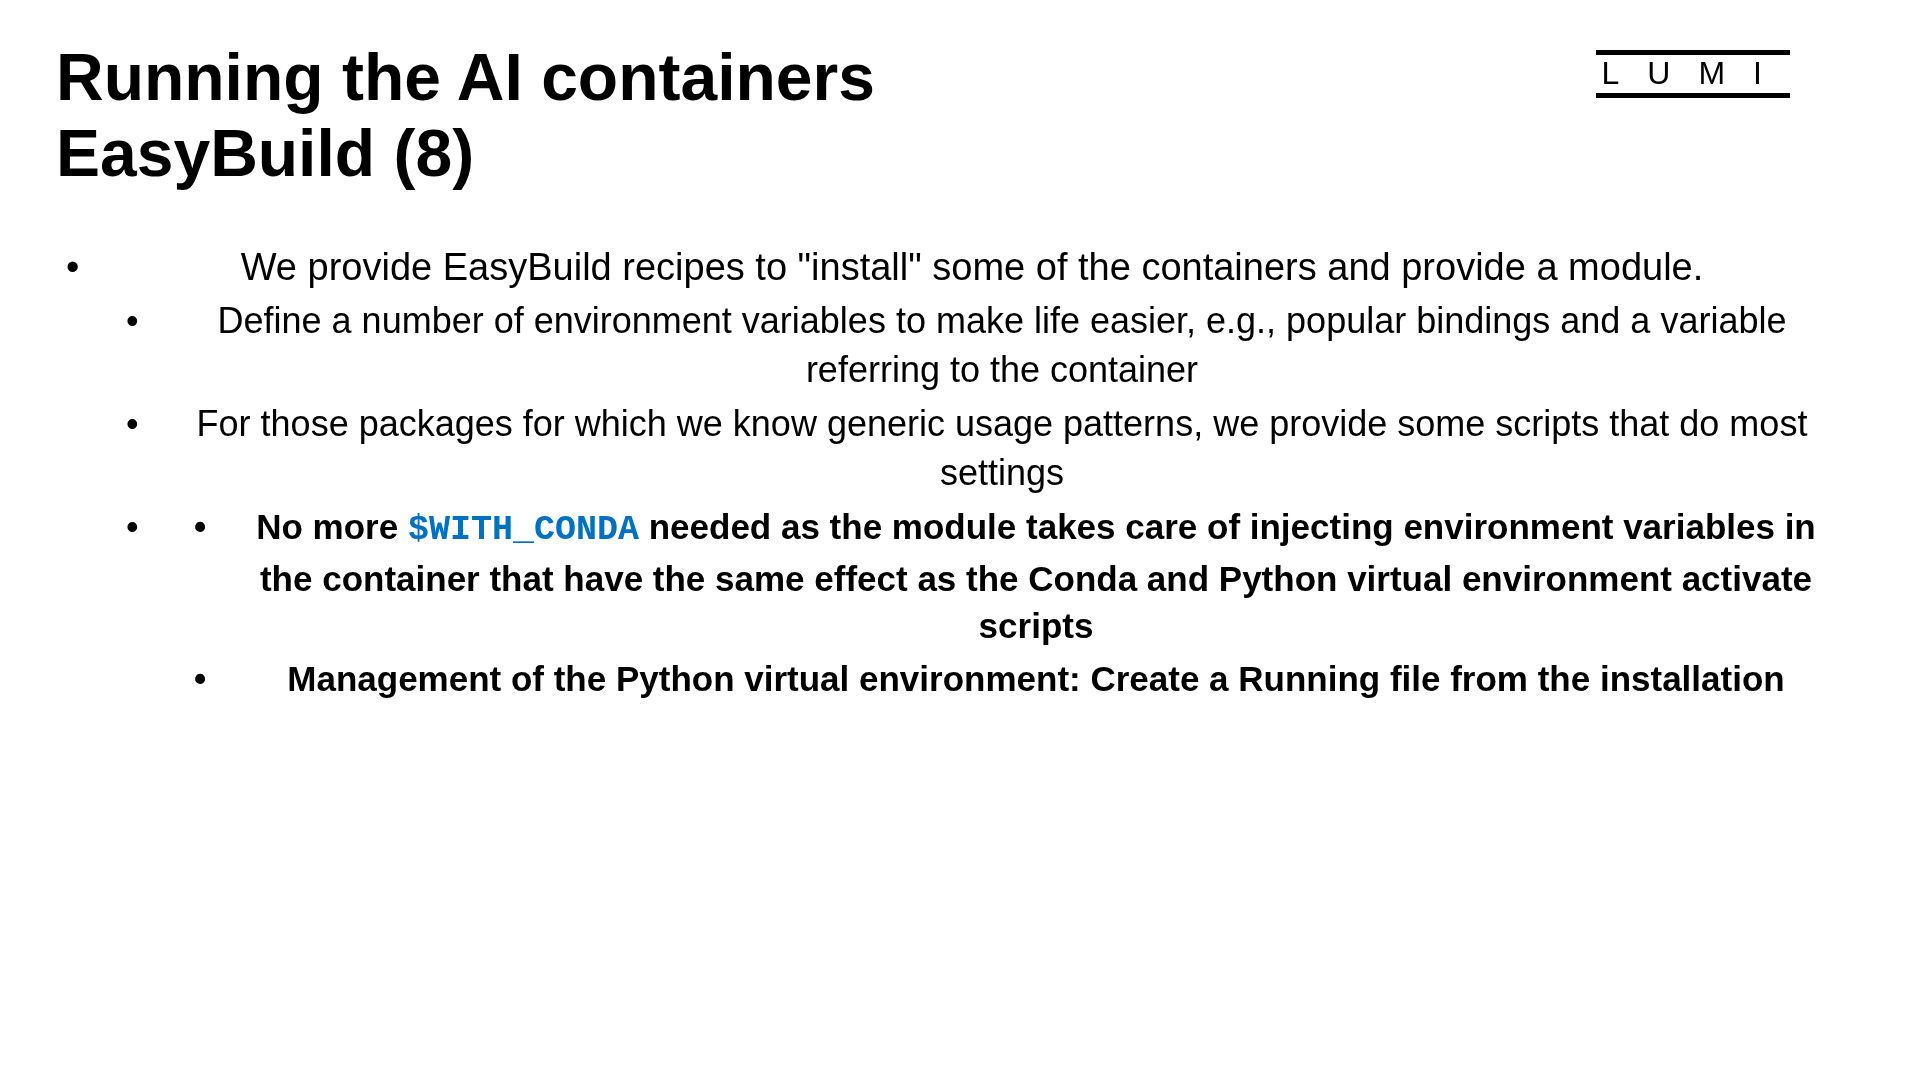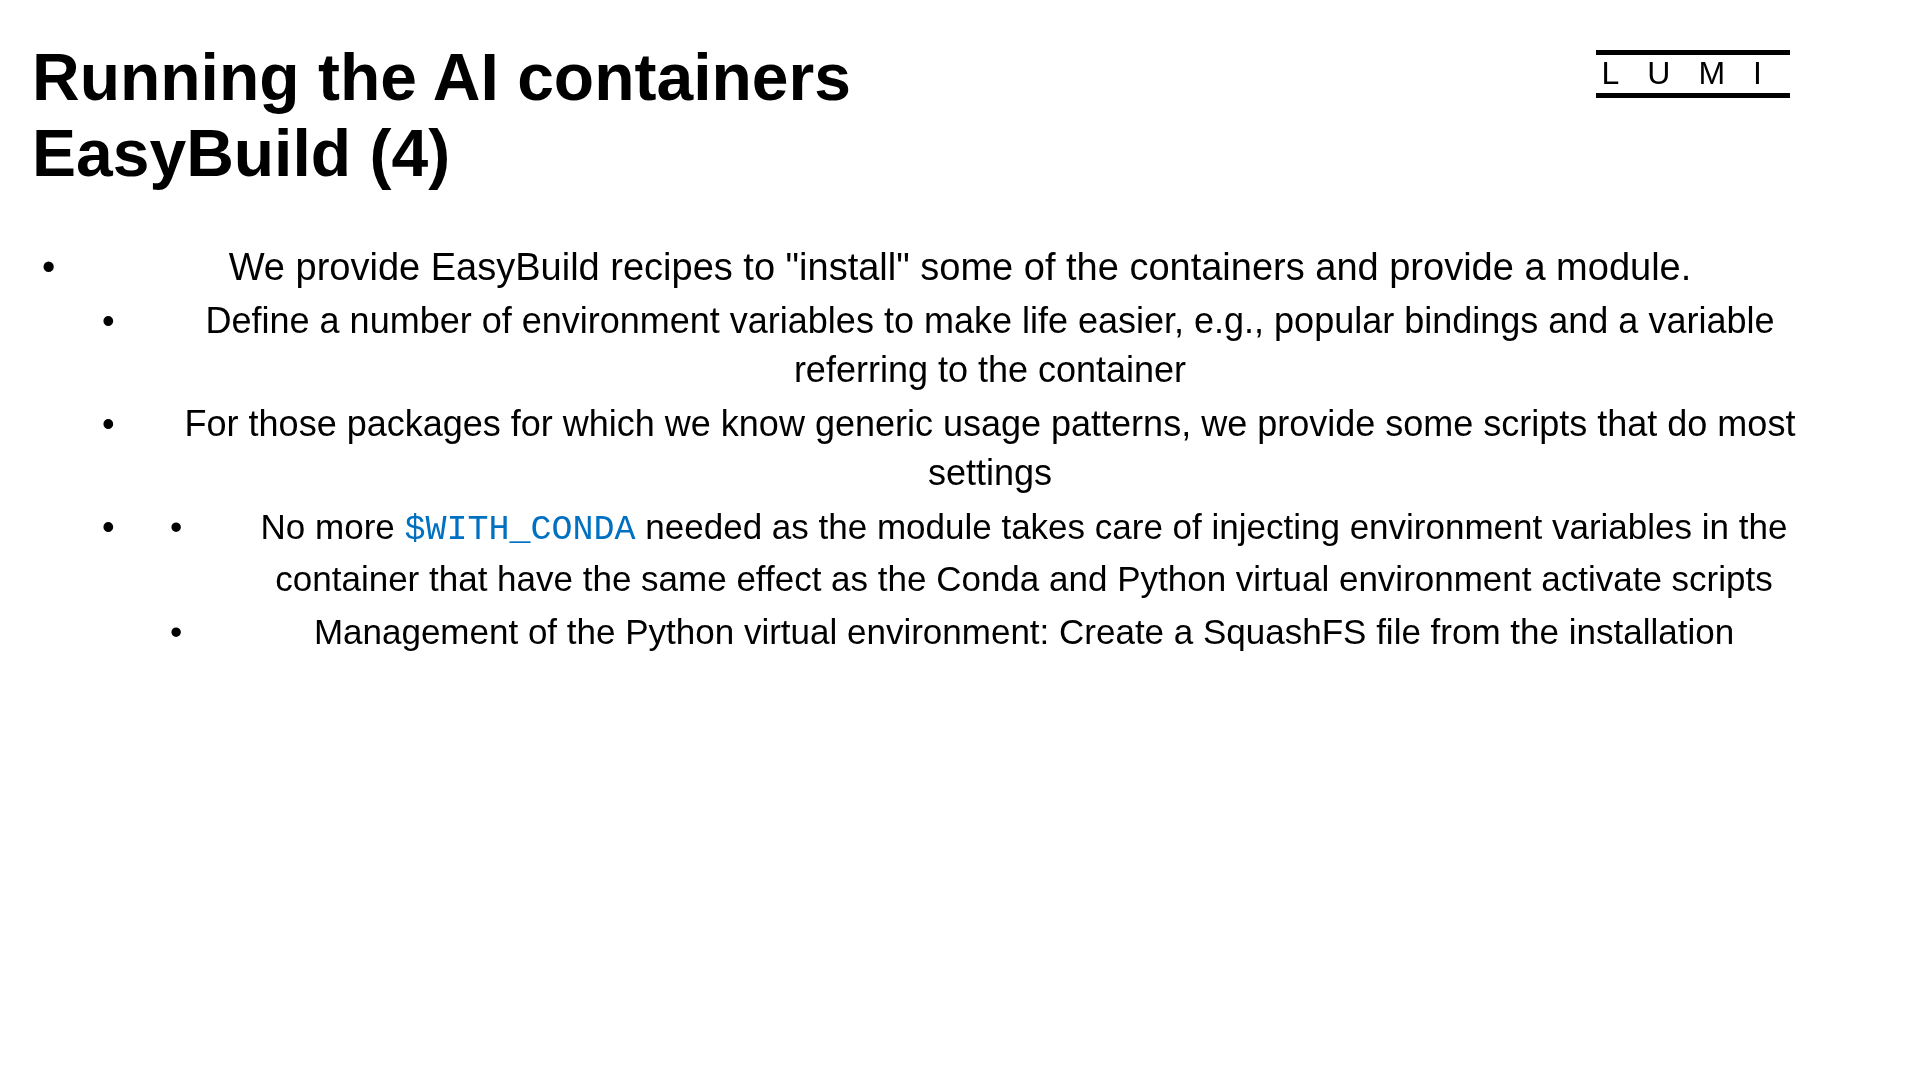--- a/index.html
+++ b/index.html
@@ -10,21 +10,21 @@
     background: #ffffff;
     font-family: "Segoe UI", "Helvetica Neue", Arial, sans-serif;
     color: #000000;
     overflow: hidden;
   }
   .slide {
     position: relative;
     width: 1920px;
     height: 792px;
     box-sizing: border-box;
-    padding: 40px 80px 40px 32px;
+    padding: 40px 80px 40px 56px;
   }
   .header {
     display: flex;
     justify-content: space-between;
     align-items: flex-start;
   }
   .title-block {
     font-family: "Century Gothic", "Segoe UI", Arial, sans-serif;
     font-weight: 700;
     line-height: 1.15;
@@ -89,20 +89,21 @@
   .lvl2 > li::before {
     content: "•";
     position: absolute;
     left: 22px;
     top: 0;
     font-size: 36px;
   }
   
   .lvl3 {
     margin-top: 4px;
+    font-weight: bold;
   }
   .lvl3 > li {
     padding-left: 68px;
     margin-bottom: 6px;
     font-size: 35px;
   }
   .lvl3 > li::before {
     content: "•";
     position: absolute;
     left: 30px;
@@ -115,21 +116,21 @@
   }
 </style>
 </head>
 <body>
 
 <div class="slide">
 
   <div class="header">
     <div class="title-block">
       <div class="title-line1">Running the AI containers</div>
-      <div class="title-line2">EasyBuild (4)</div>
+      <div class="title-line2">EasyBuild (8)</div>
     </div>
     <div class="logo">LUMI</div>
   </div>
 
   <div class="body">
     <ul class="lvl1">
       <li>
         <span>We provide EasyBuild recipes to "install" some of the containers and provide a module.</span>
         <ul class="lvl2">
           <li>
@@ -137,21 +138,21 @@
           </li>
           <li>
             <span>For those packages for which we know generic usage patterns, we provide some scripts that do most settings</span>
           </li>
           <li>
             <ul class="lvl3">
               <li>
                 <span>No more </span><span class="code">$WITH_CONDA</span><span> needed as the module takes care of injecting environment variables in the container that have the same effect as the Conda and Python virtual environment activate scripts</span>
               </li>
               <li>
-                <span>Management of the Python virtual environment: Create a SquashFS file from the installation</span>
+                <span>Management of the Python virtual environment: Create a Running file from the installation</span>
               </li>
             </ul>
           </li>
         </ul>
       </li>
     </ul>
   </div>
 
 </div>
 

